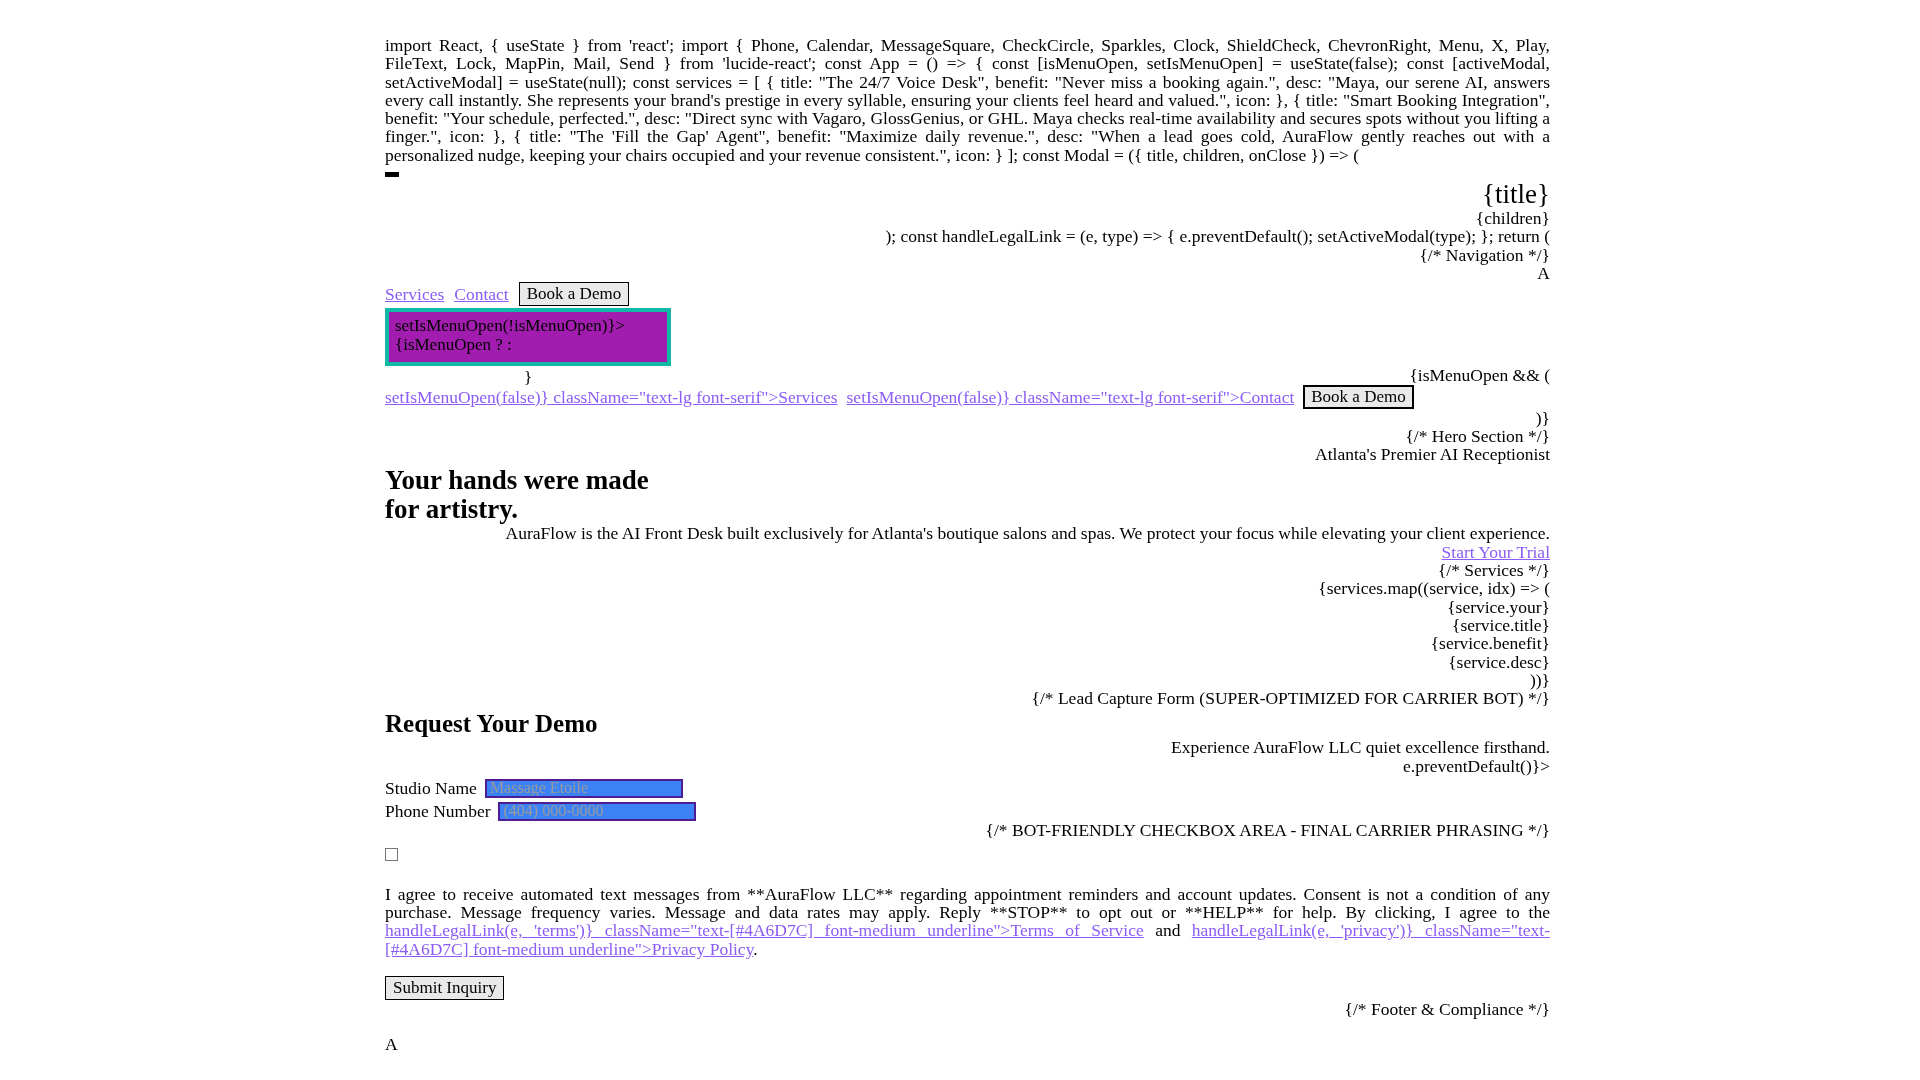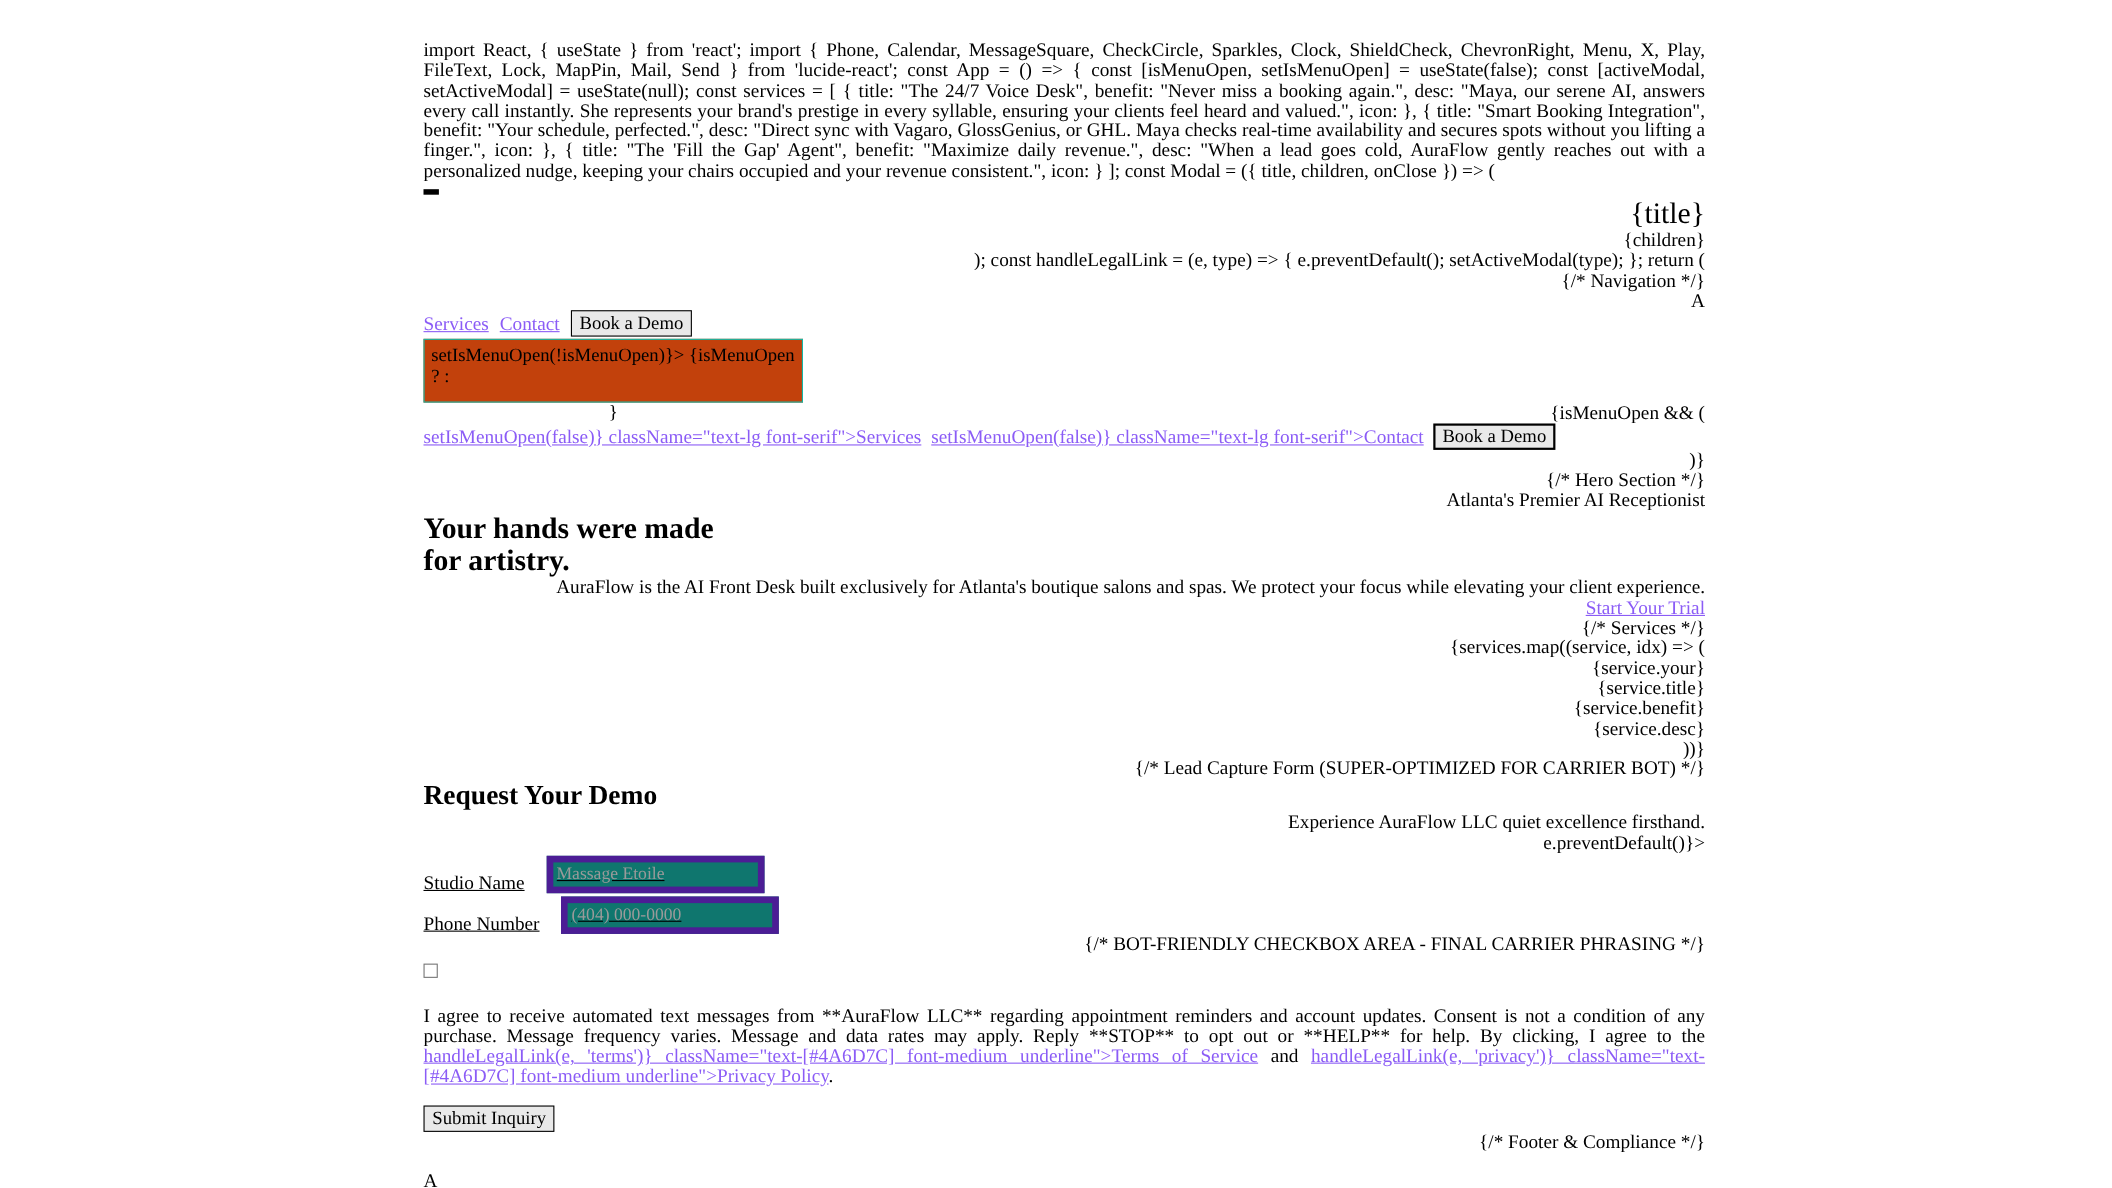--- a/index.html
+++ b/index.html
@@ -92,23 +92,23 @@
 
   .navrow {
     display: flex;
     align-items: center;
     gap: 10px;
     font-size: 17.5px;
     line-height: 20px;
   }
 
   .codebox {
-    border: 1px solid #14b8a6;
-    background: #c2410c;
-    width: 345px;
+    border: 4px solid #14b8a6;
+    background: #a21caf;
+    width: 286px;
     height: 58px;
     box-sizing: border-box;
     padding: 4px 6px;
     font-size: 17px;
     line-height: 19px;
     margin-top: 2px;
   }
   .codebox .cb2 {
     text-align: center;
     margin-top: 14px;
@@ -117,36 +117,35 @@
   .linkrow {
     display: flex;
     align-items: center;
     gap: 9px;
     font-size: 17.5px;
     line-height: 20px;
   }
 
   .fieldrow {
     display: flex;
-    align-items: flex-end;
-    gap: 20px;
+    align-items: center;
+    gap: 8px;
     font-size: 17.5px;
     line-height: 20px;
     margin-top: 3px;
-    text-decoration: underline;
   }
   .fieldrow input {
-    border: 6px solid #4c1d95;
-    height: 34px;
+    border: 2px solid #4c1d95;
+    height: 19px;
     box-sizing: border-box;
     font-family: "Liberation Serif", serif;
     font-size: 16px;
     padding: 0 3px;
     color: #000;
-    background: #0f766e;
+    background: #3b82f6;
   }
   .fieldrow input::placeholder { color: #9a9a9a; }
   #studio-name-input { width: 198px; }
   #phone-input { width: 198px; }
 
   .checkbox {
     width: 13px;
     height: 13px;
     border: 1px solid #767676;
     background: #fff;

